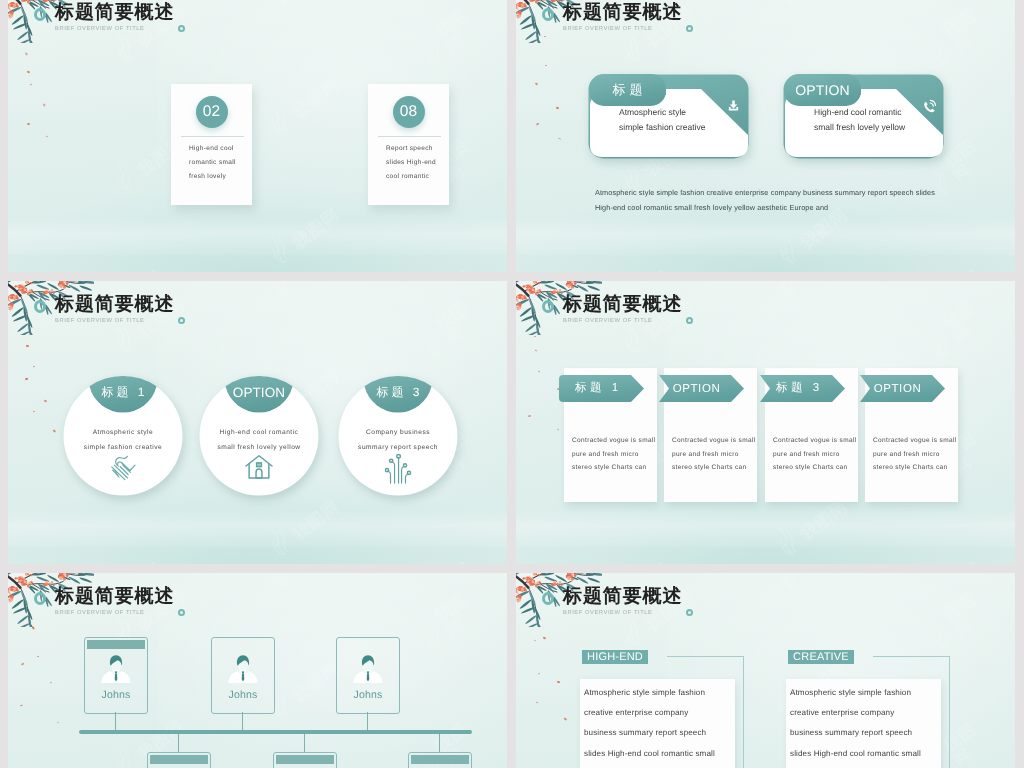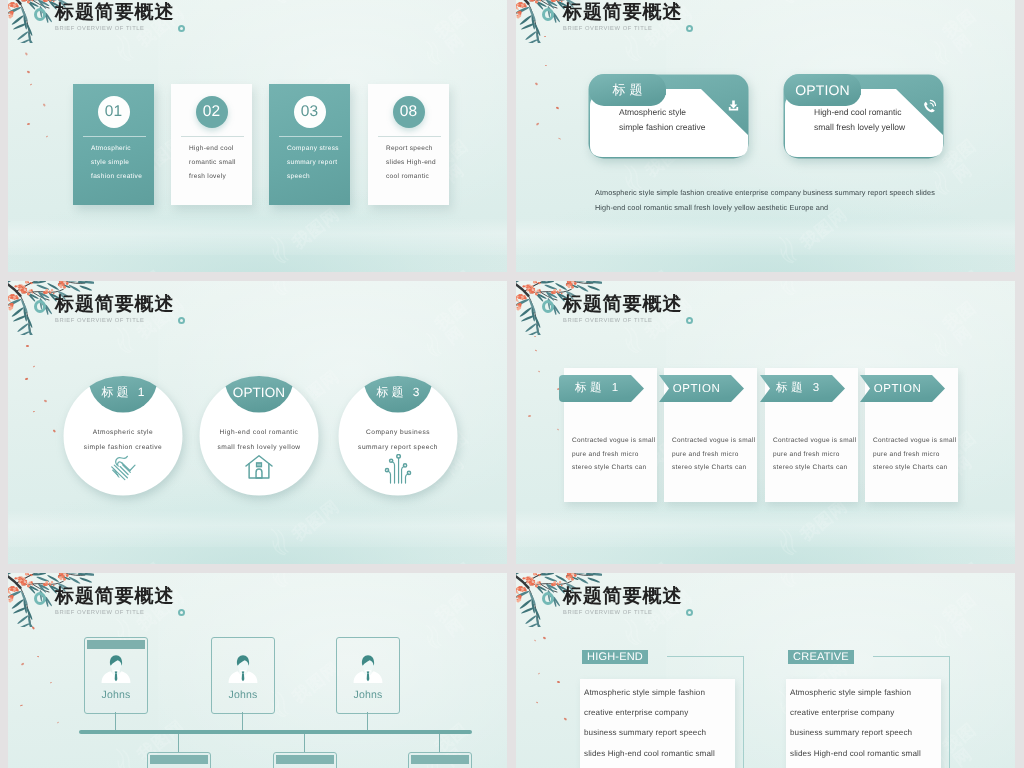--- a/index.html
+++ b/index.html
@@ -433,34 +433,24 @@
     <div class="petal" style="left:22px;top:95px;width:2.0px;height:1.1px;opacity:0.86;transform:rotate(-37deg)"></div>
     <div class="petal" style="left:35px;top:115px;width:2.8px;height:1.5px;opacity:0.55;transform:rotate(58deg)"></div>
     <div class="petal" style="left:19px;top:134px;width:2.9px;height:1.6px;opacity:0.76;transform:rotate(-11deg)"></div>
     <div class="petal" style="left:38px;top:147px;width:1.9px;height:1.1px;opacity:0.78;transform:rotate(-37deg)"></div>
     <div class="ttl">
       <div class="cn">标题简要概述</div>
       <div class="en">BRIEF OVERVIEW OF TITLE</div>
     </div>
     <div class="ring big"></div>
     <div class="ring sm"></div>
-    <div class="nc filled" style="left:65px">
-      <div class="circ">01</div>
-      <div class="rule"></div>
-      <div class="body">Atmospheric style simple fashion creative</div>
-    </div>
     <div class="nc outline" style="left:163px">
       <div class="circ">02</div>
       <div class="rule"></div>
       <div class="body">High-end cool romantic small fresh lovely</div>
-    </div>
-    <div class="nc filled" style="left:261px">
-      <div class="circ">03</div>
-      <div class="rule"></div>
-      <div class="body">Company stress summary report speech</div>
     </div>
     <div class="nc outline" style="left:360px">
       <div class="circ">08</div>
       <div class="rule"></div>
       <div class="body">Report speech slides High-end cool romantic</div>
     </div>
   </div>
 <div class="slide" id="slide-2" style="left:516px;top:-11px">
     <div class="bg"></div>
     <div class="bg-soft"></div>

